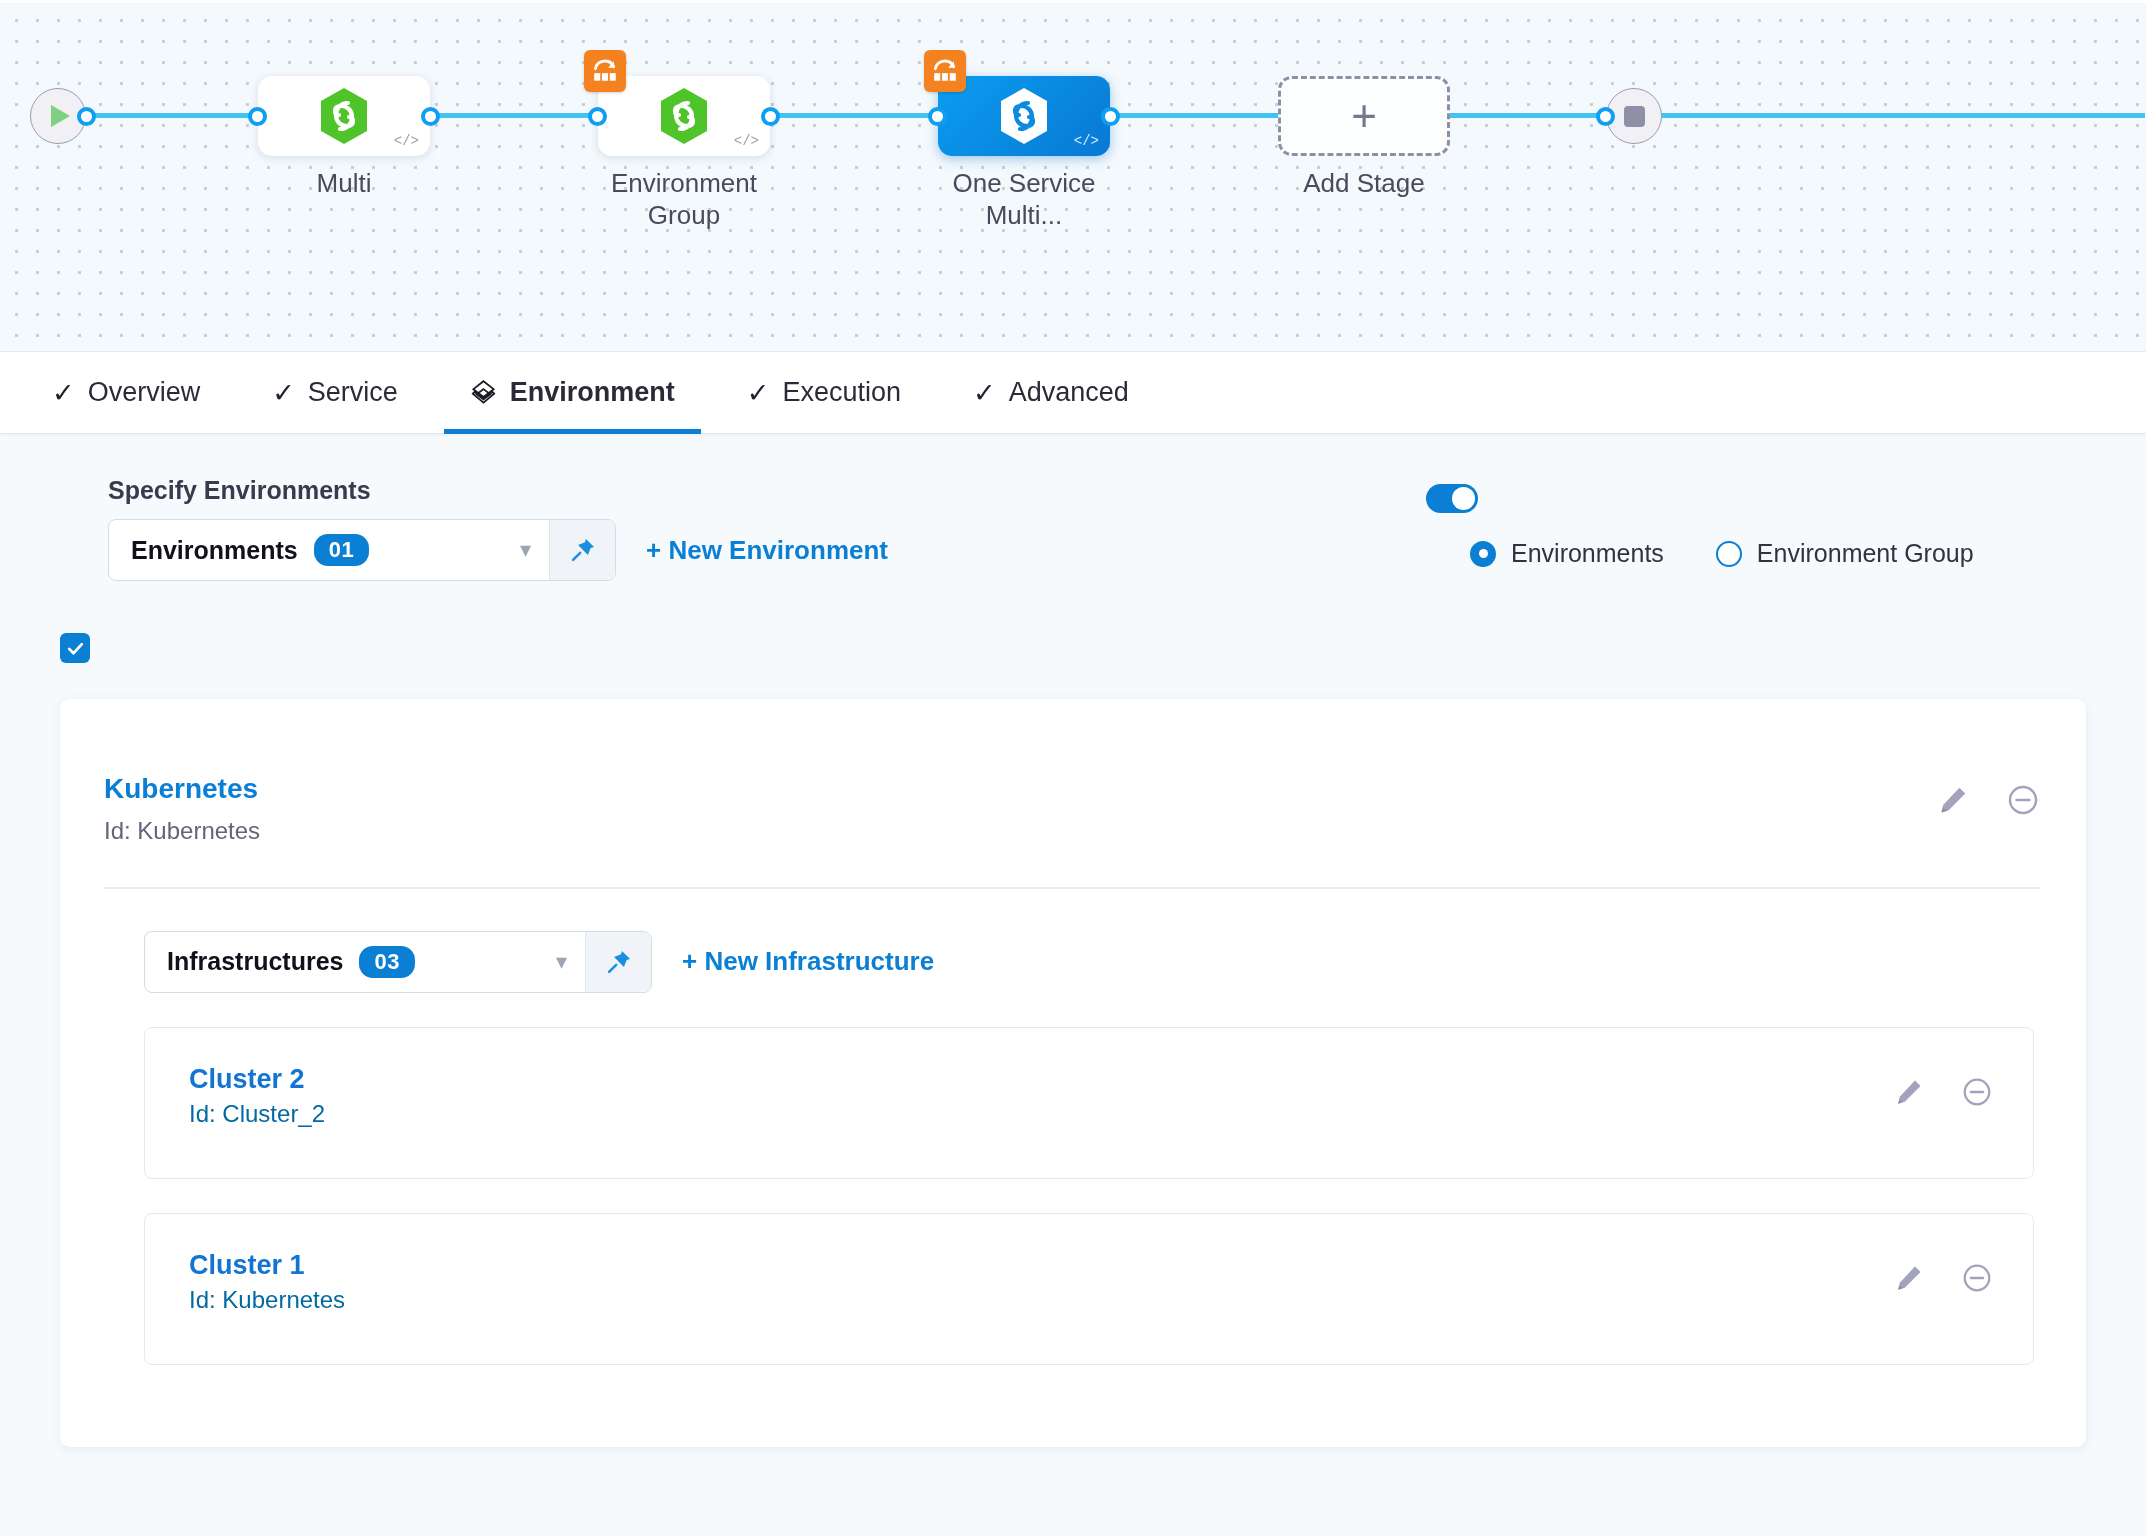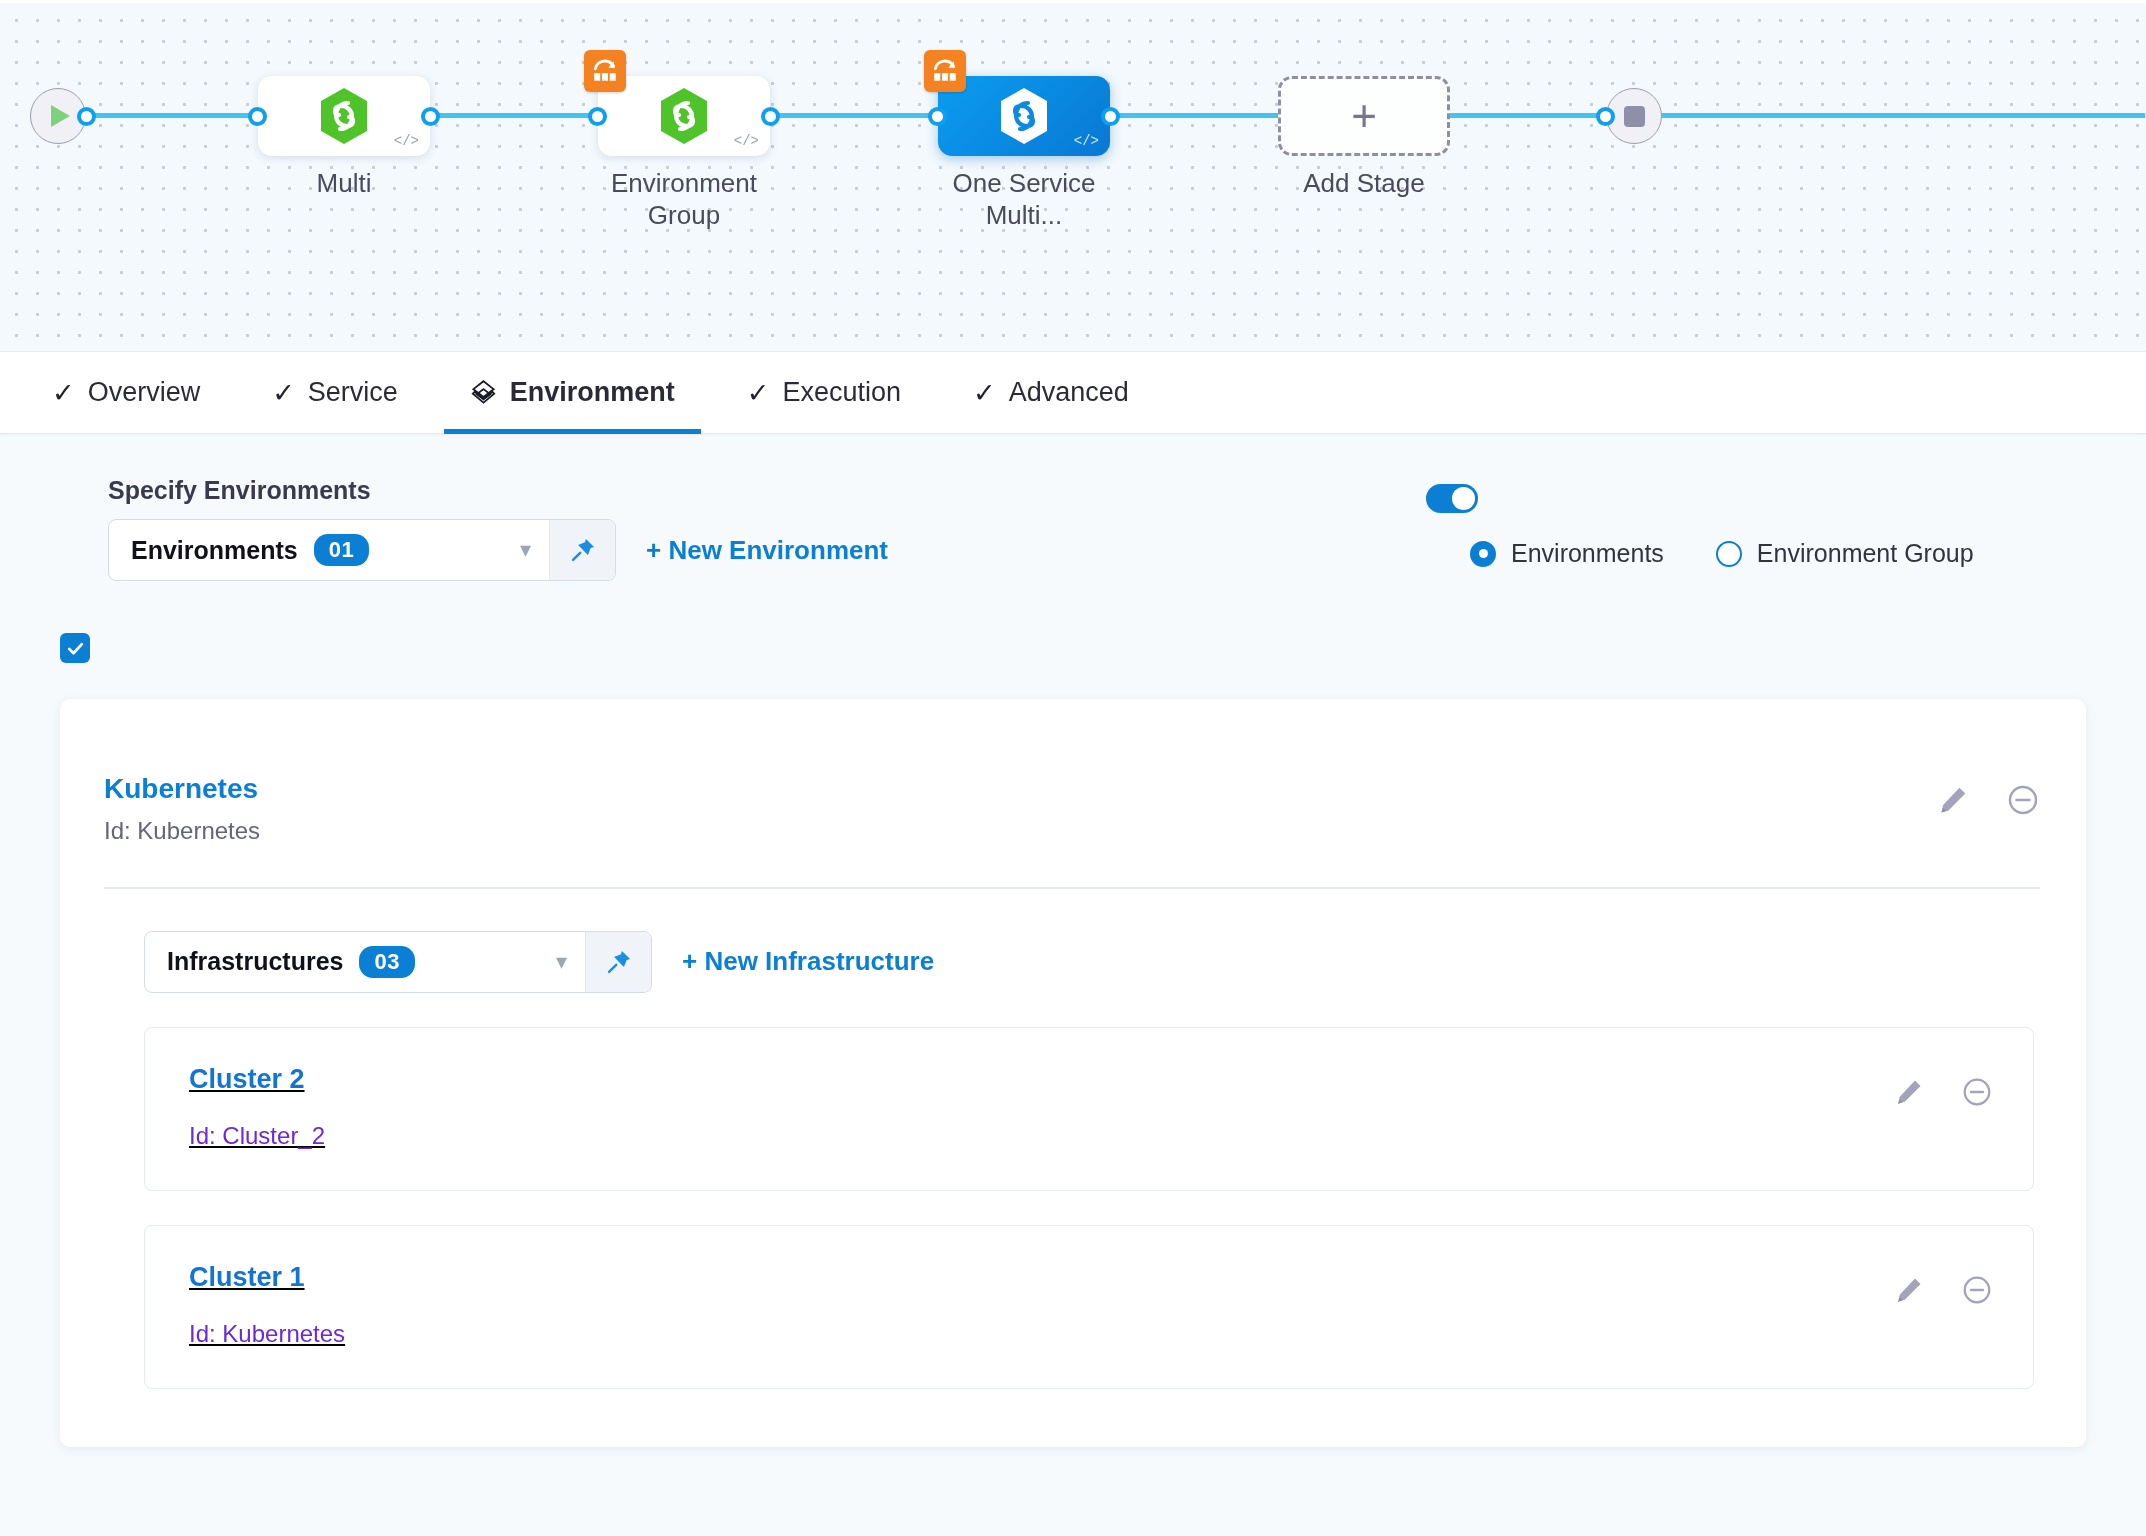--- a/index.html
+++ b/index.html
@@ -219,24 +219,23 @@
 
   .infra-section { margin-top: 42px; padding-left: 40px; }
   .infra-label { font-size: 25px; color: #3a3a4c; font-weight: bold; margin-bottom: 14px; }
 
   .infra-card {
     margin-top: 34px; margin-left: 40px; margin-right: 6px;
     background: #fff; border: 1.5px solid #e4eaf0; border-radius: 8px;
     padding: 36px 40px 40px 44px;
     display: flex; align-items: flex-start;
     min-height: 152px;
-    text-decoration: underline;
   }
   .infra-title { font-size: 27px; color: #1274d3; font-weight: bold; cursor: pointer; }
-  .infra-sub { font-size: 24px; color: #6d28d9; margin-top: 27px; }
+  .infra-sub { font-size: 24px; color: #0369a1; margin-top: 5px; }
 </style>
 </head>
 <body>
 
 <div class="canvas">
   <div class="rail"></div>
 
   <div class="node" style="left:30px;top:88px;">
     <div class="terminal">
       <div class="play-tri"></div>

